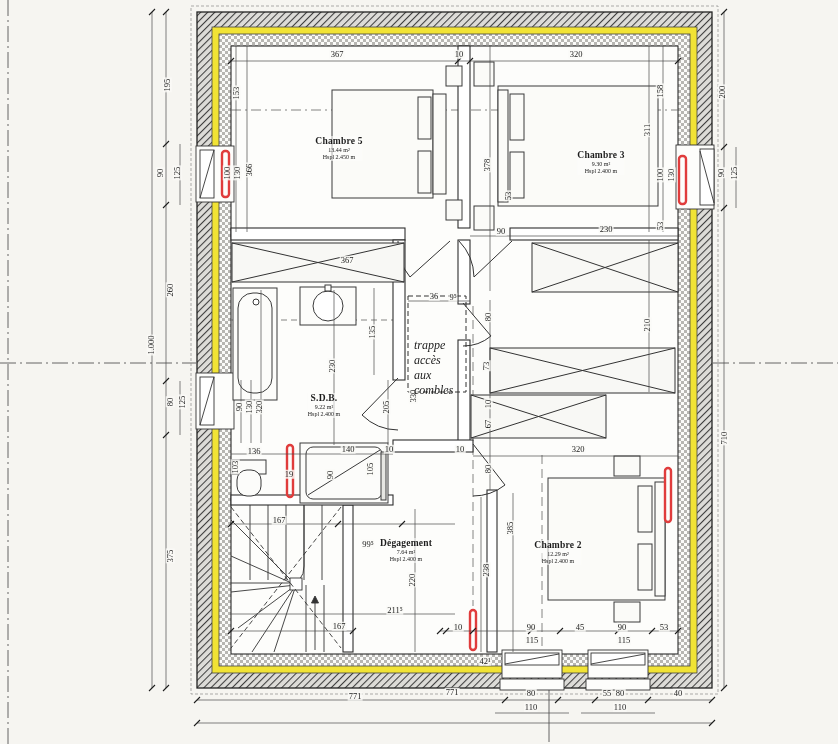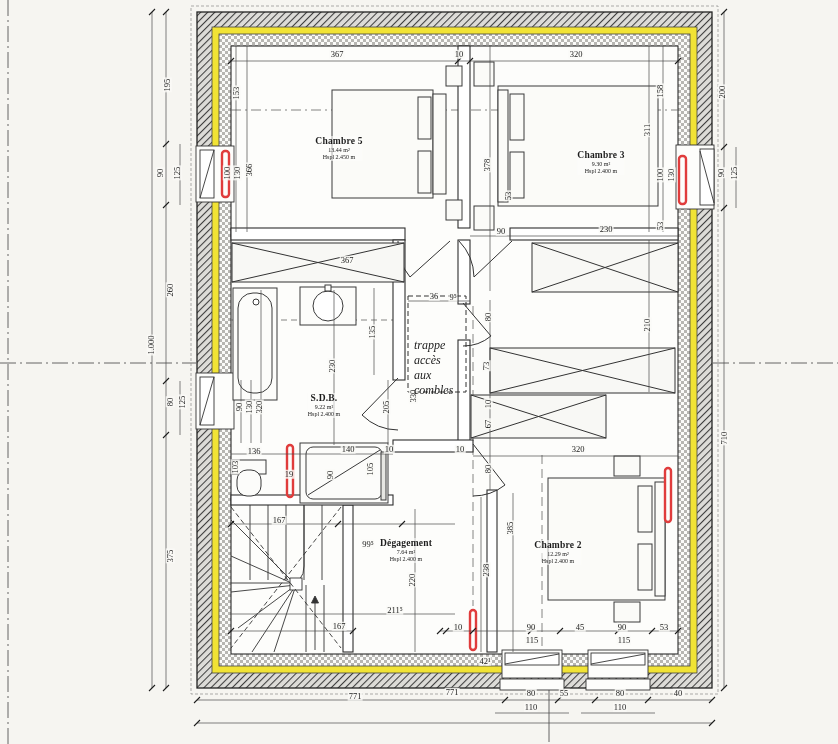--- a/index.html
+++ b/index.html
@@ -268,21 +268,21 @@
       <span class="dim-label r" style="left: 170px; top: 402px;">80</span>
       <span class="dim-label r" style="left: 182px; top: 402px;">125</span>
       <span class="dim-label r" style="left: 170px; top: 556px;">375</span>
       <span class="dim-label r" style="left: 722px; top: 92px;">200</span>
       <span class="dim-label r" style="left: 721px; top: 173px;">90</span>
       <span class="dim-label r" style="left: 734px; top: 173px;">125</span>
       <span class="dim-label r" style="left: 724px; top: 438px;">710</span>
       <span class="dim-label" style="left: 355px; top: 696px;">771</span>
       <span class="dim-label" style="left: 531px; top: 693px;">80</span>
       <span class="dim-label" style="left: 531px; top: 707px;">110</span>
-      <span class="dim-label" style="left: 564px; top: 693px; text-align: center;">55</span>
+      <span class="dim-label" style="left: 607px; top: 693px; text-align: center;">55</span>
       <span class="dim-label" style="left: 620px; top: 693px;">80</span>
       <span class="dim-label" style="left: 620px; top: 707px;">110</span>
       <span class="dim-label" style="left: 678px; top: 693px;">40</span>
       <span class="dim-label" style="left: 452px; top: 692px;">771</span>
       <span class="dim-label r" style="left: 236px; top: 93px;">153</span>
       <span class="dim-label r" style="left: 227px; top: 173px;">100</span>
       <span class="dim-label r" style="left: 237px; top: 173px;">130</span>
       <span class="dim-label r" style="left: 249px; top: 170px;">366</span>
       <span class="dim-label r" style="left: 660px; top: 91px;">158</span>
       <span class="dim-label r" style="left: 647px; top: 130px;">311</span>

